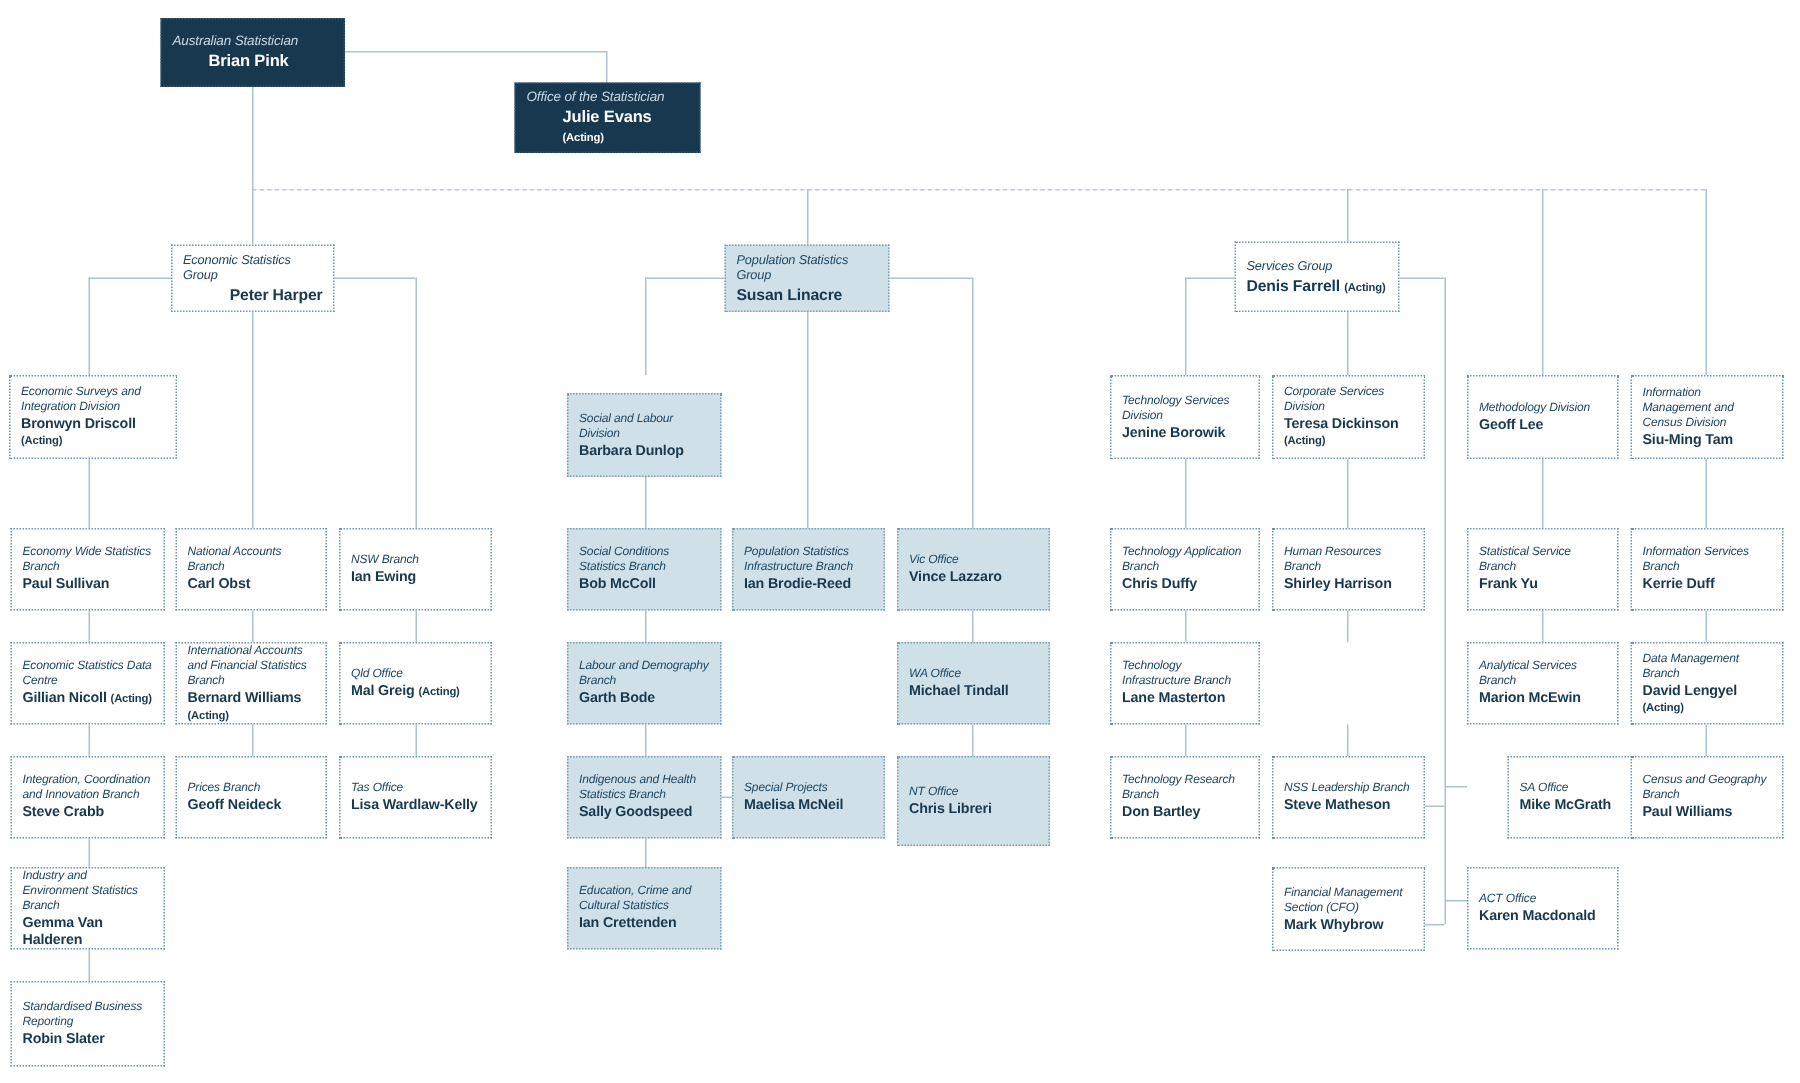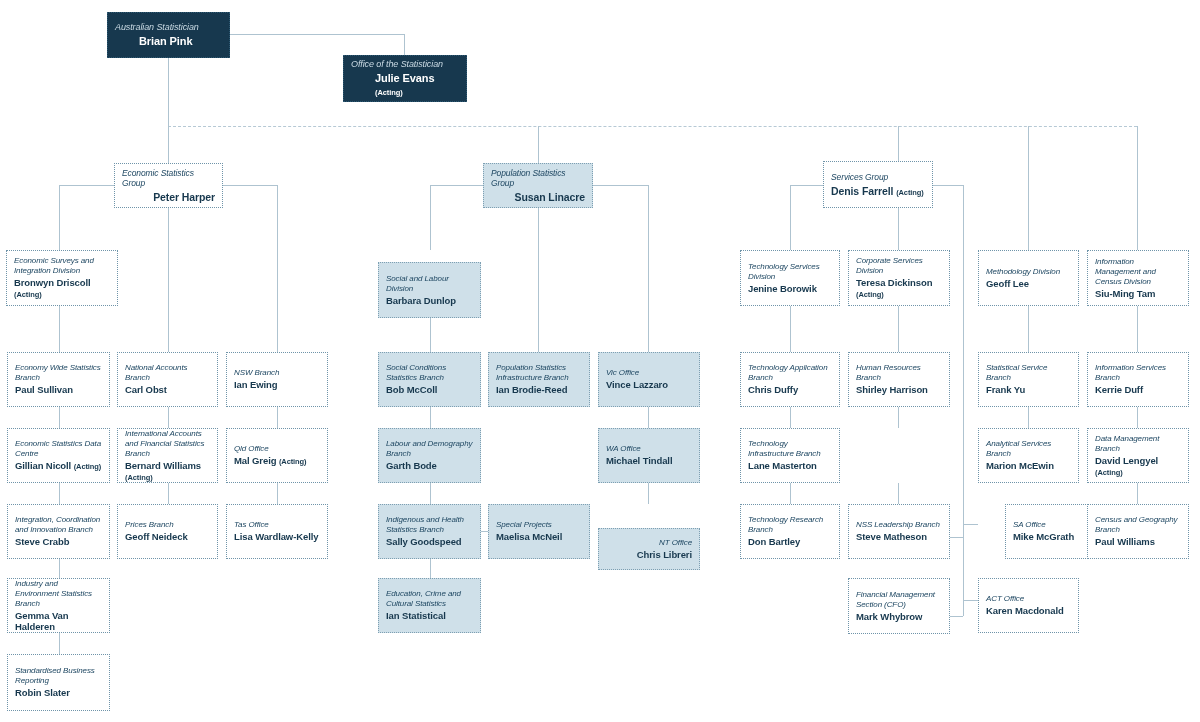--- a/index.html
+++ b/index.html
@@ -84,21 +84,21 @@
       <div class="n"><span>Brian Pink</span></div>
     </div>
     <div class="box dark" style="left: 343px; top: 55px; width: 124px; height: 47px;">
       <div class="t">Office of the Statistician</div>
       <div class="n"><span>Julie Evans</span> <span class="a">(Acting)</span></div>
     </div>
     <div class="box group" style="left: 114px; top: 163px; width: 109px; height: 45px; align-items: flex-end;">
       <div class="t">Economic Statistics Group</div>
       <div class="n"><span>Peter Harper</span></div>
     </div>
-    <div class="box group blue" style="left: 483px; top: 163px; width: 110px; height: 45px; align-items: flex-end;">
+    <div class="box group blue" style="left: 483px; top: 163px; width: 110px; height: 45px;">
       <div class="t">Population Statistics Group</div>
       <div class="n"><span>Susan Linacre</span></div>
     </div>
     <div class="box group" style="left: 823px; top: 161px; width: 110px; height: 47px;">
       <div class="t">Services Group</div>
       <div class="n"><span>Denis Farrell</span> <span class="a">(Acting)</span></div>
     </div>
     <div class="box" style="left: 6px; top: 250px; width: 112px; height: 56px;">
       <div class="t">Economic Surveys and Integration Division</div>
       <div class="n"><span>Bronwyn Driscoll</span> <span class="a">(Acting)</span></div>
@@ -208,21 +208,21 @@
       <div class="n"><span>Lisa Wardlaw-Kelly</span></div>
     </div>
     <div class="box blue" style="left: 378px; top: 504px; width: 103px; height: 55px;">
       <div class="t">Indigenous and Health Statistics Branch</div>
       <div class="n"><span>Sally Goodspeed</span></div>
     </div>
     <div class="box blue" style="left: 488px; top: 504px; width: 102px; height: 55px;">
       <div class="t">Special Projects</div>
       <div class="n"><span>Maelisa McNeil</span></div>
     </div>
-    <div class="box blue" style="left: 598px; top: 528px; width: 102px; height: 42px; text-align: right;">
+    <div class="box blue" style="left: 598px; top: 504px; width: 102px; height: 60px;">
       <div class="t">NT Office</div>
       <div class="n"><span>Chris Libreri</span></div>
     </div>
     <div class="box" style="left: 740px; top: 504px; width: 100px; height: 55px;">
       <div class="t">Technology Research Branch</div>
       <div class="n"><span>Don Bartley</span></div>
     </div>
     <div class="box" style="left: 848px; top: 504px; width: 102px; height: 55px;">
       <div class="t">NSS Leadership Branch</div>
       <div class="n"><span>Steve Matheson</span></div>
@@ -234,21 +234,21 @@
     <div class="box" style="left: 1087px; top: 504px; width: 102px; height: 55px;">
       <div class="t">Census and Geography Branch</div>
       <div class="n"><span>Paul Williams</span></div>
     </div>
     <div class="box" style="left: 7px; top: 578px; width: 103px; height: 55px;">
       <div class="t">Industry and Environment Statistics Branch</div>
       <div class="n"><span>Gemma Van Halderen</span></div>
     </div>
     <div class="box blue" style="left: 378px; top: 578px; width: 103px; height: 55px;">
       <div class="t">Education, Crime and Cultural Statistics</div>
-      <div class="n"><span>Ian Statistical</span></div>
+      <div class="n"><span>Ian Crettenden</span></div>
     </div>
     <div class="box" style="left: 848px; top: 578px; width: 102px; height: 56px;">
       <div class="t">Financial Management Section (CFO)</div>
       <div class="n"><span>Mark Whybrow</span></div>
     </div>
     <div class="box" style="left: 978px; top: 578px; width: 101px; height: 55px;">
       <div class="t">ACT Office</div>
       <div class="n"><span>Karen Macdonald</span></div>
     </div>
     <div class="box" style="left: 7px; top: 654px; width: 103px; height: 57px;">

